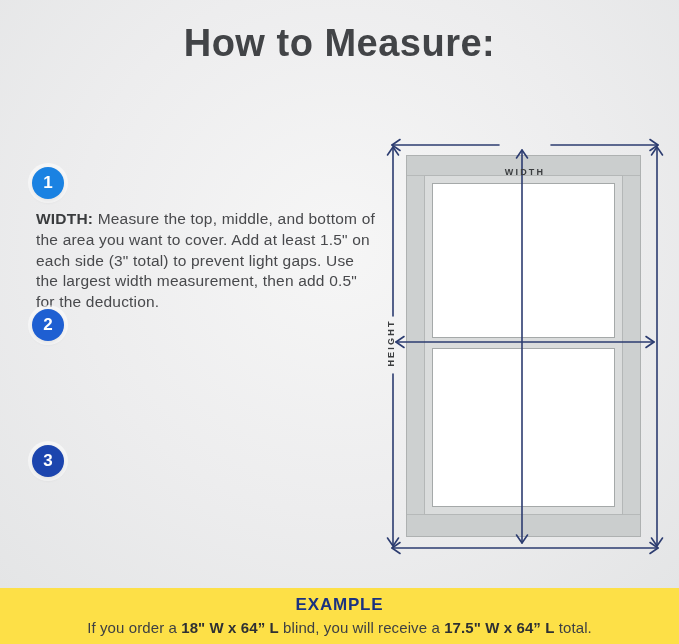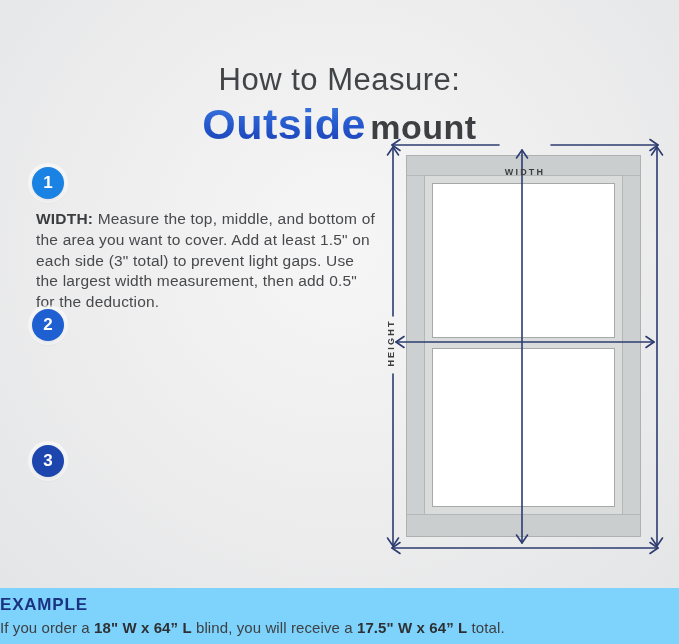--- a/index.html
+++ b/index.html
@@ -8,21 +8,21 @@
     font-family:"Liberation Sans",sans-serif;
     background:#ffffff;
   }
   
   .poster{
     position:absolute;left:0;top:0;width:679px;height:588px;
     background:radial-gradient(ellipse at 50% 42%, #f6f6f6 0%, #ededee 55%, #e4e5e6 100%);
   }
   
   .title{position:absolute;left:0;top:24px;width:679px;text-align:center;line-height:1.05;}
-  .title-line1{font-size:31px;font-weight:400;color:#424447;letter-spacing:.5px;margin-top:40px;}
+  .title-line1{font-size:38px;font-weight:700;color:#424447;letter-spacing:.5px;}
   .title-line2{margin-top:5px;}
   .title-highlight{
     font-size:43px;font-weight:700;letter-spacing:.5px;
     background:linear-gradient(180deg,#3e7de0 0%,#2456cc 55%,#1c3eb2 100%);
     -webkit-background-clip:text;background-clip:text;color:transparent;
   }
   .title-suffix{font-size:34px;font-weight:700;color:#3d3f42;letter-spacing:.5px;}
   
   .step{position:absolute;left:30px;width:347px;}
   .step1{top:167px;} .step2{top:309px;} .step3{top:445px;}
@@ -49,36 +49,32 @@
   .pane-top{top:7px;height:153px;}
   .pane-bottom{top:172px;bottom:7px;}
   .arrow-svg{position:absolute;left:0;top:0;pointer-events:none;}
   .dim-label{
     position:absolute;font-size:9px;font-weight:700;letter-spacing:2.2px;
     color:#3b3d3f;text-align:center;white-space:nowrap;
   }
   .width-label{left:118px;top:9px;width:58px;margin-top:28px;}
   .height-label{left:-14px;top:206px;width:58px;height:14px;transform:rotate(-90deg);}
   
-  .example{position:absolute;left:0;top:588px;width:679px;height:56px;background:#7dd3fc;text-align:left;}
+  .example{position:absolute;left:0;top:588px;width:679px;height:56px;background:#fde047;text-align:center;}
   .example-heading{margin-top:7px;font-size:17px;font-weight:700;color:#1a3280;letter-spacing:.8px;}
   .example-line{margin-top:4px;font-size:15px;color:#3e4043;letter-spacing:.1px;}
   .example-line b{color:#2e3033;font-weight:700;}
 </style>
 </head>
 <body>
 
 <div class="poster">
 
   <div class="title">
     <div class="title-line1">How to Measure:</div>
-    <div class="title-line2">
-      <span class="title-highlight">Outside</span>
-      <span class="title-suffix">mount</span>
-    </div>
   </div>
 
   <div class="step step1">
     <div class="num" style="background: rgb(26, 130, 226);">1</div>
     <p><b>WIDTH:</b> <span>Measure the top, middle, and bottom of the area you want to cover. Add at least 1.5" on each side (3" total) to prevent light gaps. Use the largest width measurement, then add 0.5" for the deduction.</span></p>
   </div>
 
   <div class="step step2">
     <div class="num" style="background: rgb(30, 95, 210);">2</div>
   </div>

